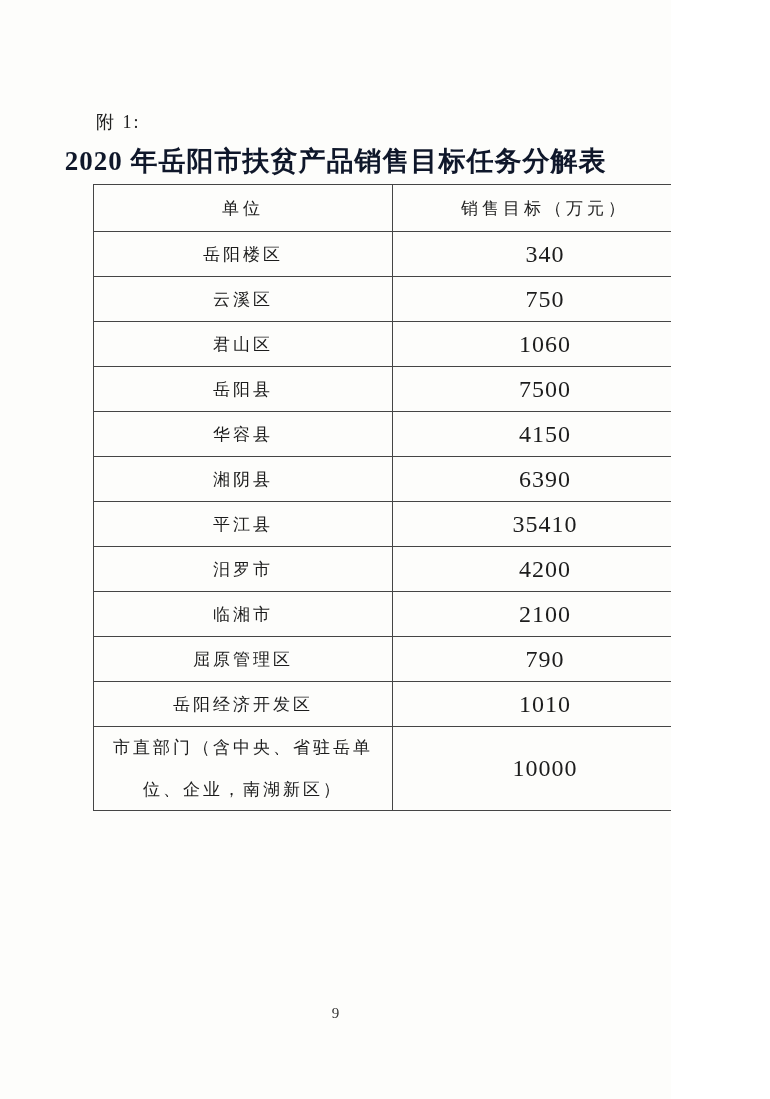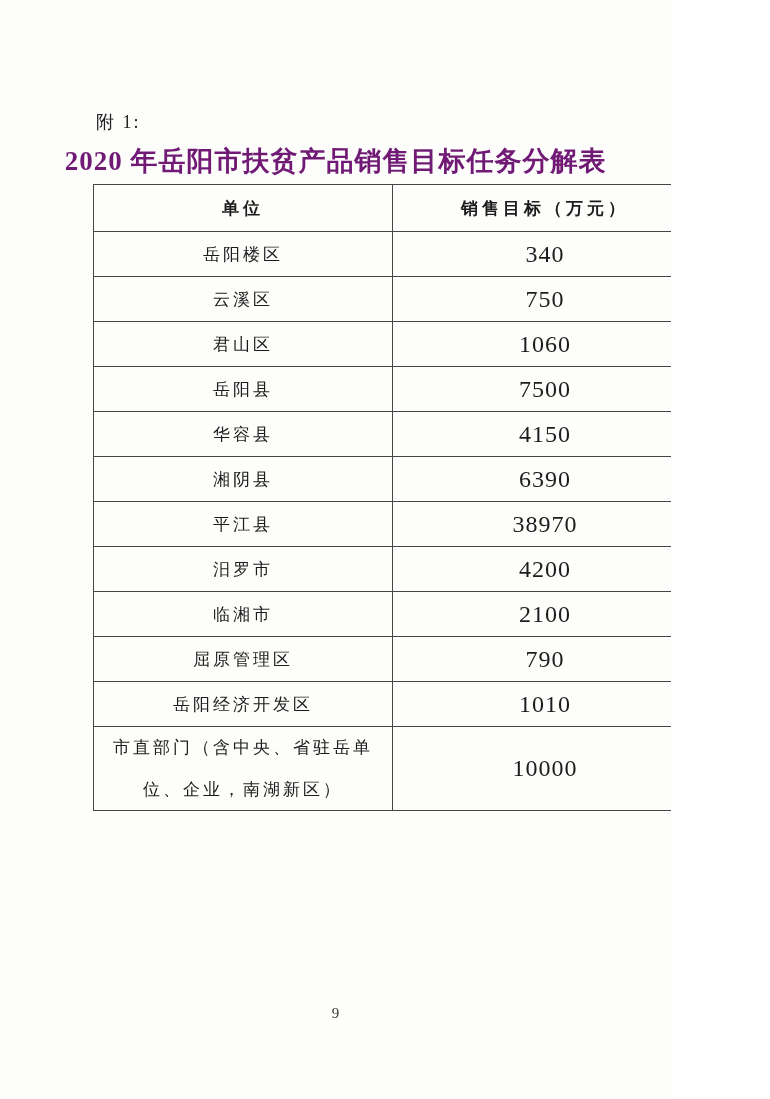--- a/index.html
+++ b/index.html
@@ -27,21 +27,21 @@
   .doc-title {
     position: absolute;
     left: 0;
     right: 0;
     top: 143px;
     margin: 0;
     text-align: center;
     font-size: 27px;
     font-weight: bold;
     letter-spacing: 1px;
-    color: #701a75;
+    color: #0f172a;
   }
   table.sales-table {
     position: absolute;
     left: 93px;
     top: 184px;
     width: 604px;
     border-collapse: collapse;
     table-layout: fixed;
   }
   table.sales-table col.col-unit { width: 299px; }
@@ -51,21 +51,21 @@
     border: 1.5px solid #454545;
     text-align: center;
     vertical-align: middle;
     padding: 0 8px;
     color: #1c1c1c;
     background: #fdfdfb;
   }
   table.sales-table th {
     height: 46px;
     font-size: 17px;
-    font-weight: bold;
+    font-weight: normal;
     letter-spacing: 4px;
   }
   table.sales-table td {
     height: 44px;
     font-size: 17px;
   }
   table.sales-table td.unit-cell {
     letter-spacing: 3px;
   }
   table.sales-table td.target-cell {
@@ -130,21 +130,21 @@
         <tr>
           <td class="unit-cell">华容县</td>
           <td class="target-cell">4150</td>
         </tr>
         <tr>
           <td class="unit-cell">湘阴县</td>
           <td class="target-cell">6390</td>
         </tr>
         <tr>
           <td class="unit-cell">平江县</td>
-          <td class="target-cell">38970</td>
+          <td class="target-cell">35410</td>
         </tr>
         <tr>
           <td class="unit-cell">汨罗市</td>
           <td class="target-cell">4200</td>
         </tr>
         <tr>
           <td class="unit-cell">临湘市</td>
           <td class="target-cell">2100</td>
         </tr>
         <tr>

